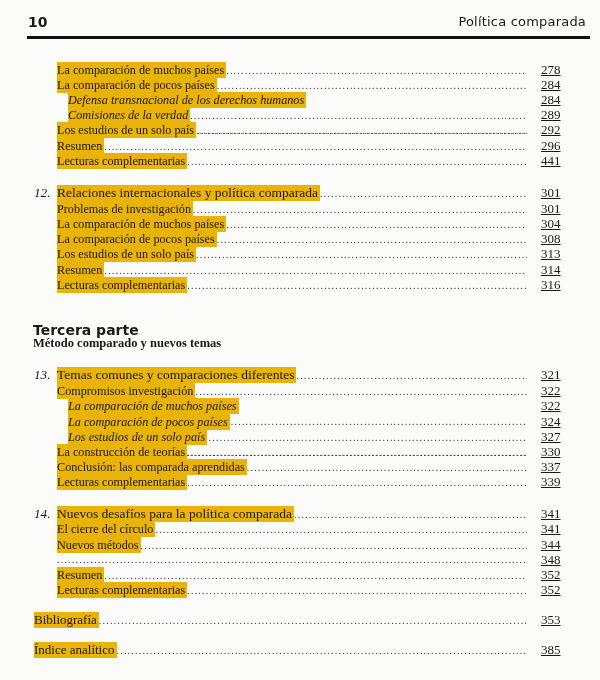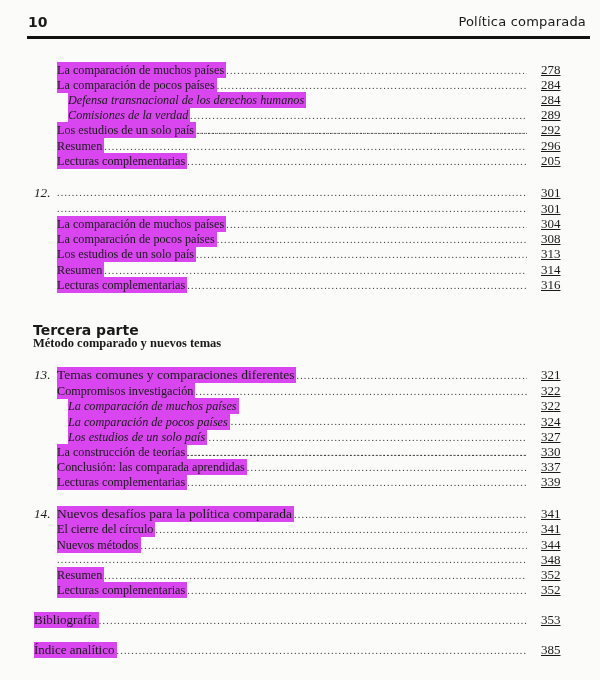--- a/index.html
+++ b/index.html
@@ -23,21 +23,21 @@
       position: absolute; left: 0; width: 600px; height: 16px;
       font-size: 12.2px; line-height: 16px;
     }
     .row .num {
       position: absolute; left: 34px; font-size: 13.2px; font-style: italic;
     }
     .row .lead {
       position: absolute; right: 73px; display: flex; align-items: baseline; overflow: hidden;
       white-space: nowrap;
     }
-    .row .label { white-space: nowrap; background: #d946ef; padding-right: 2px; text-align: right; }
+    .row .label { white-space: nowrap; background: #eab308; padding-right: 2px; text-align: right; }
     .row .dots {
       flex: 1; overflow: hidden; white-space: nowrap; letter-spacing: 1.2px; font-size: 10px;
       color: #333;
     }
     .row .page {
       position: absolute; left: 541px; width: 26px; text-align: left; font-size: 13px; text-decoration: underline;
     }
     .row.lvl1 .lead { left: 57px; }
     .row.lvl2 .lead { left: 68px; flex-direction: column; }
     .row.lvl2 .label { font-style: italic; }
@@ -105,34 +105,36 @@
         <span class="label">Resumen</span>
         <span class="dots">........................................................................................................................................................................................................</span>
       </div>
     <span class="page">296</span>
   </div>
   <div class="row lvl1" style="top:153px">
     <div class="lead">
         <span class="label">Lecturas complementarias</span>
         <span class="dots">........................................................................................................................................................................................................</span>
       </div>
-    <span class="page">205</span>
+    <span class="page">441</span>
   </div>
 </div>
 
 <div>
   <div class="row chapter" style="top:185px">
     <span class="num">12.</span>
     <div class="lead">
+        <span class="label">Relaciones internacionales y política comparada</span>
         <span class="dots">........................................................................................................................................................................................................</span>
       </div>
     <span class="page">301</span>
   </div>
   <div class="row lvl1" style="top:201px">
     <div class="lead">
+        <span class="label">Problemas de investigación</span>
         <span class="dots">........................................................................................................................................................................................................</span>
       </div>
     <span class="page">301</span>
   </div>
   <div class="row lvl1" style="top:216px">
     <div class="lead">
         <span class="label">La comparación de muchos países</span>
         <span class="dots">........................................................................................................................................................................................................</span>
       </div>
     <span class="page">304</span>

